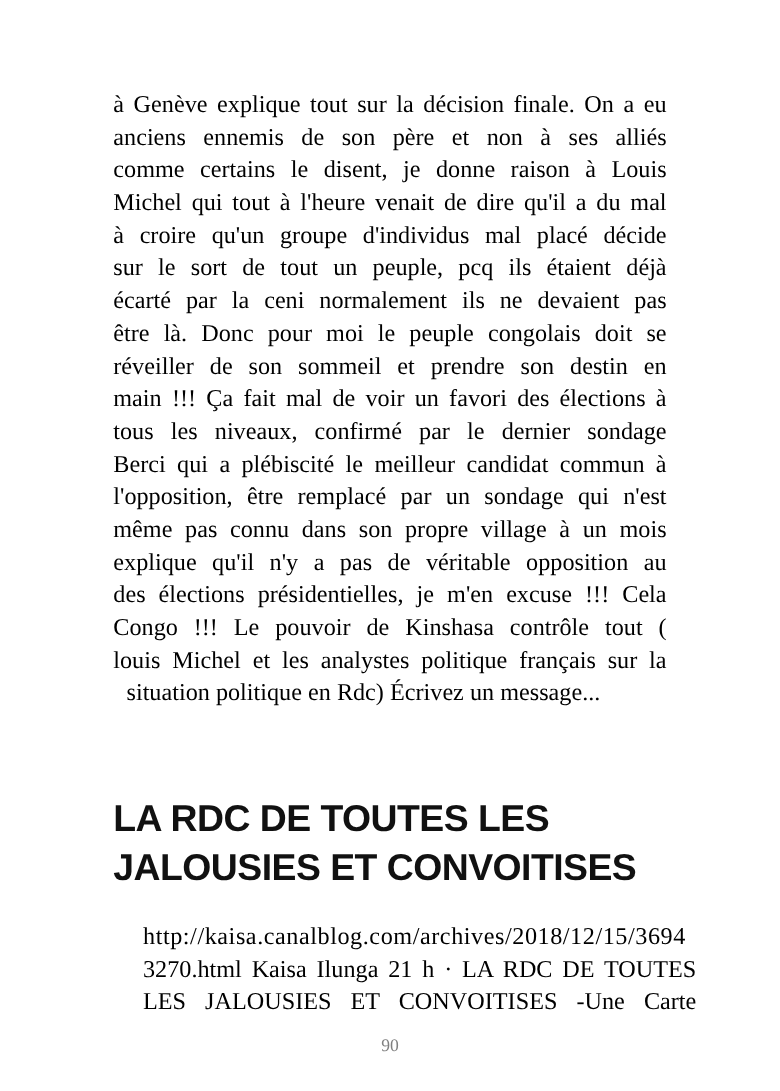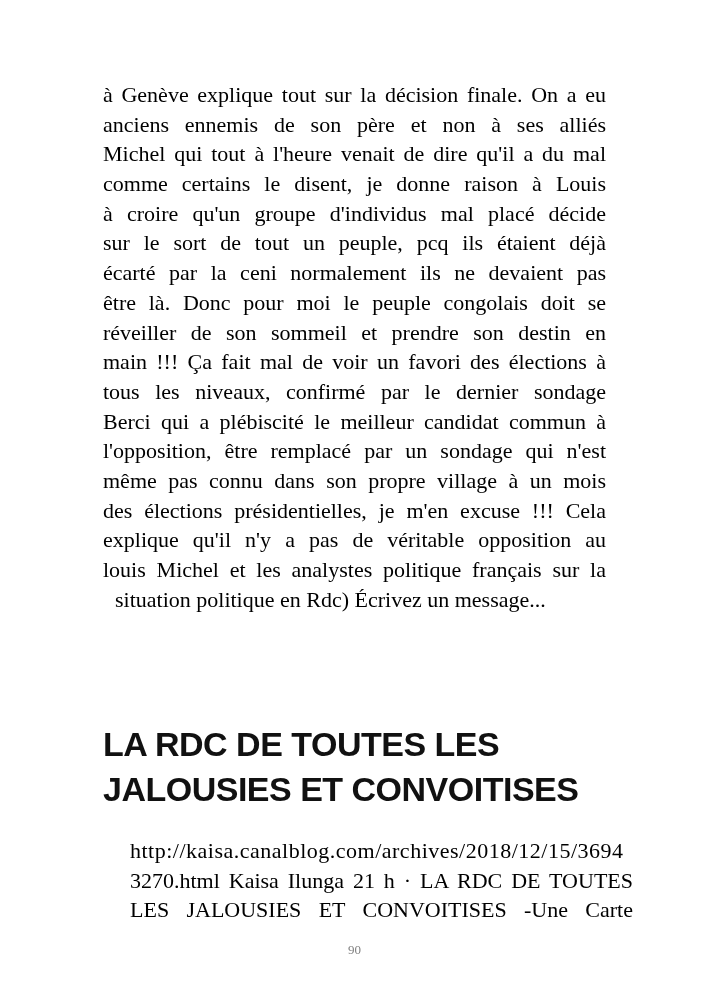--- a/index.html
+++ b/index.html
@@ -54,47 +54,48 @@
   }
   .section-heading .hline {
     white-space: nowrap;
   }
   .page-number {
     position: absolute;
     top: 942px;
     left: 0;
     width: 709px;
     text-align: center;
-    font-size: 13px;
+    font-size: 16px;
     color: #808080;
     font-family: "Liberation Serif", serif;
   }
 </style>
 </head>
 <body>
 
 <div class="page">
 
   <div class="textcol body-para para1">
     <div class="line">à Genève explique tout sur la décision finale. On a eu</div>
     <div class="line">anciens ennemis de son père et non à ses alliés</div>
+    <div class="line">comme certains le disent, je donne raison à Louis</div>
     <div class="line">Michel qui tout à l'heure venait de dire qu'il a du mal</div>
-    <div class="line">comme certains le disent, je donne raison à Louis</div>
     <div class="line">à croire qu'un groupe d'individus mal placé décide</div>
     <div class="line">sur le sort de tout un peuple, pcq ils étaient déjà</div>
     <div class="line">écarté par la ceni normalement ils ne devaient pas</div>
     <div class="line">être là. Donc pour moi le peuple congolais doit se</div>
     <div class="line">réveiller de son sommeil et prendre son destin en</div>
     <div class="line">main !!! Ça fait mal de voir un favori des élections à</div>
     <div class="line">tous les niveaux, confirmé par le dernier sondage</div>
     <div class="line">Berci qui a plébiscité le meilleur candidat commun à</div>
     <div class="line">l'opposition, être remplacé par un sondage qui n'est</div>
     <div class="line">même pas connu dans son propre village à un mois</div>
+    <div class="line">explique qu'il n'y a pas de véritable opposition au</div>
     <div class="line">des élections présidentielles, je m'en excuse !!! Cela</div>
-    <div class="line">explique qu'il n'y a pas de véritable opposition au</div>
+    <div class="line">Congo !!! Le pouvoir de Kinshasa contrôle tout (</div>
     <div class="line">louis Michel et les analystes politique français sur la</div>
     <div class="line lastline">situation politique en Rdc) Écrivez un message...</div>
   </div>
 
   <div class="textcol section-heading">
     <div class="hline">LA RDC DE TOUTES LES</div>
     <div class="hline">JALOUSIES ET CONVOITISES</div>
   </div>
 
   <div class="textcol body-para para2">

